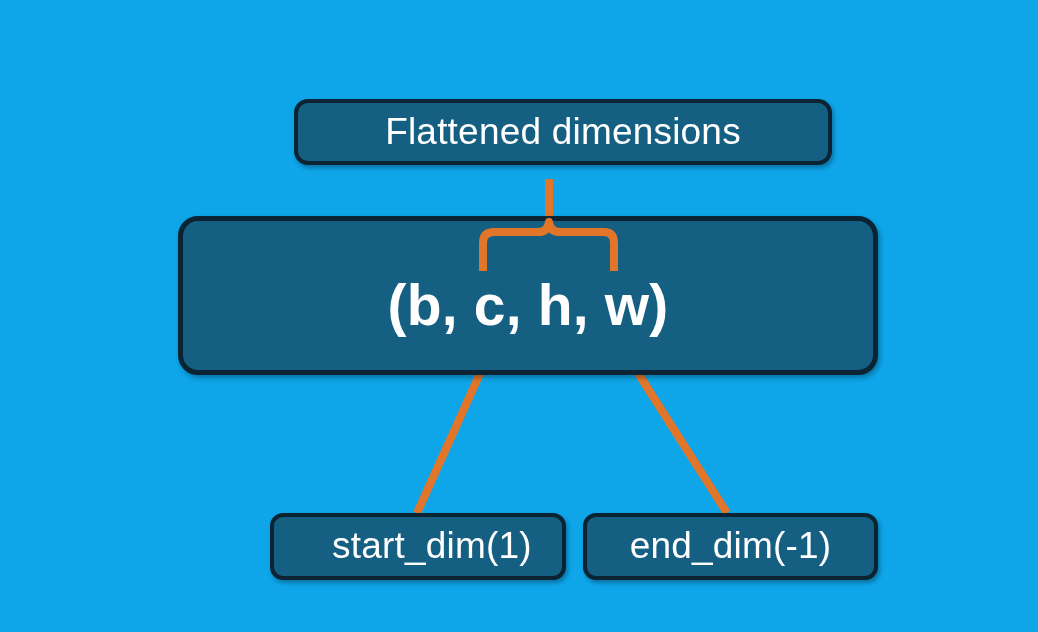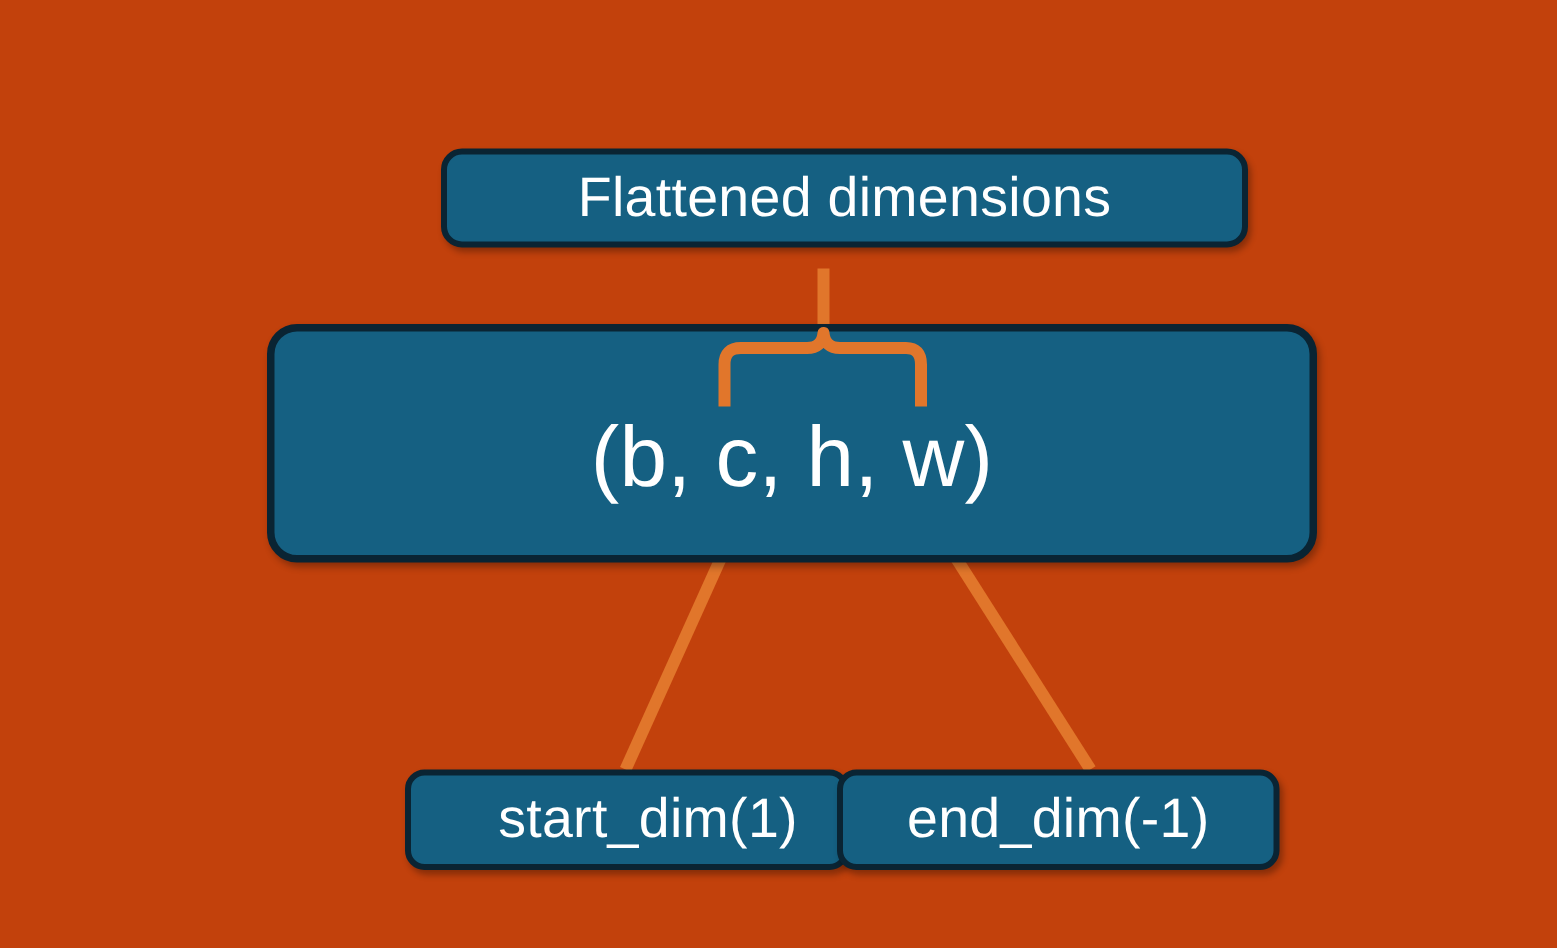--- a/index.html
+++ b/index.html
@@ -8,21 +8,21 @@
     padding: 0;
     background: #ffffff;
   }
   body {
     font-family: "Liberation Sans", sans-serif;
   }
   #canvas {
     position: relative;
     width: 1038px;
     height: 632px;
-    background: #c2410c;
+    background: #0ea5e9;
     overflow: hidden;
   }
   .node {
     position: absolute;
     box-sizing: border-box;
     display: flex;
     align-items: center;
     justify-content: center;
     color: #ffffff;
     text-align: center;
@@ -51,20 +51,21 @@
   #node-shape {
     left: 178px;
     top: 216px;
     width: 700px;
     height: 159px;
     background: #156082;
     border: 5px solid #0A2433;
     border-radius: 20px;
     font-size: 57px;
     box-shadow: 2px 3px 5px rgba(0,0,0,0.30);
+    font-weight: bold;
   }
   #node-shape .node-label {
     position: relative;
     top: 10px;
   }
 
   
   #node-start-dim {
     left: 270px;
     top: 513px;
@@ -73,21 +74,21 @@
     background: #156082;
     border: 4px solid #0A2433;
     border-radius: 13px;
     font-size: 37px;
     box-shadow: 2px 3px 4px rgba(0,0,0,0.30);
     padding-left: 28px;
   }
 
   
   #node-end-dim {
-    left: 558px;
+    left: 583px;
     top: 513px;
     width: 295px;
     height: 67px;
     background: #156082;
     border: 4px solid #0A2433;
     border-radius: 13px;
     font-size: 37px;
     box-shadow: 2px 3px 4px rgba(0,0,0,0.30);
   }
 

